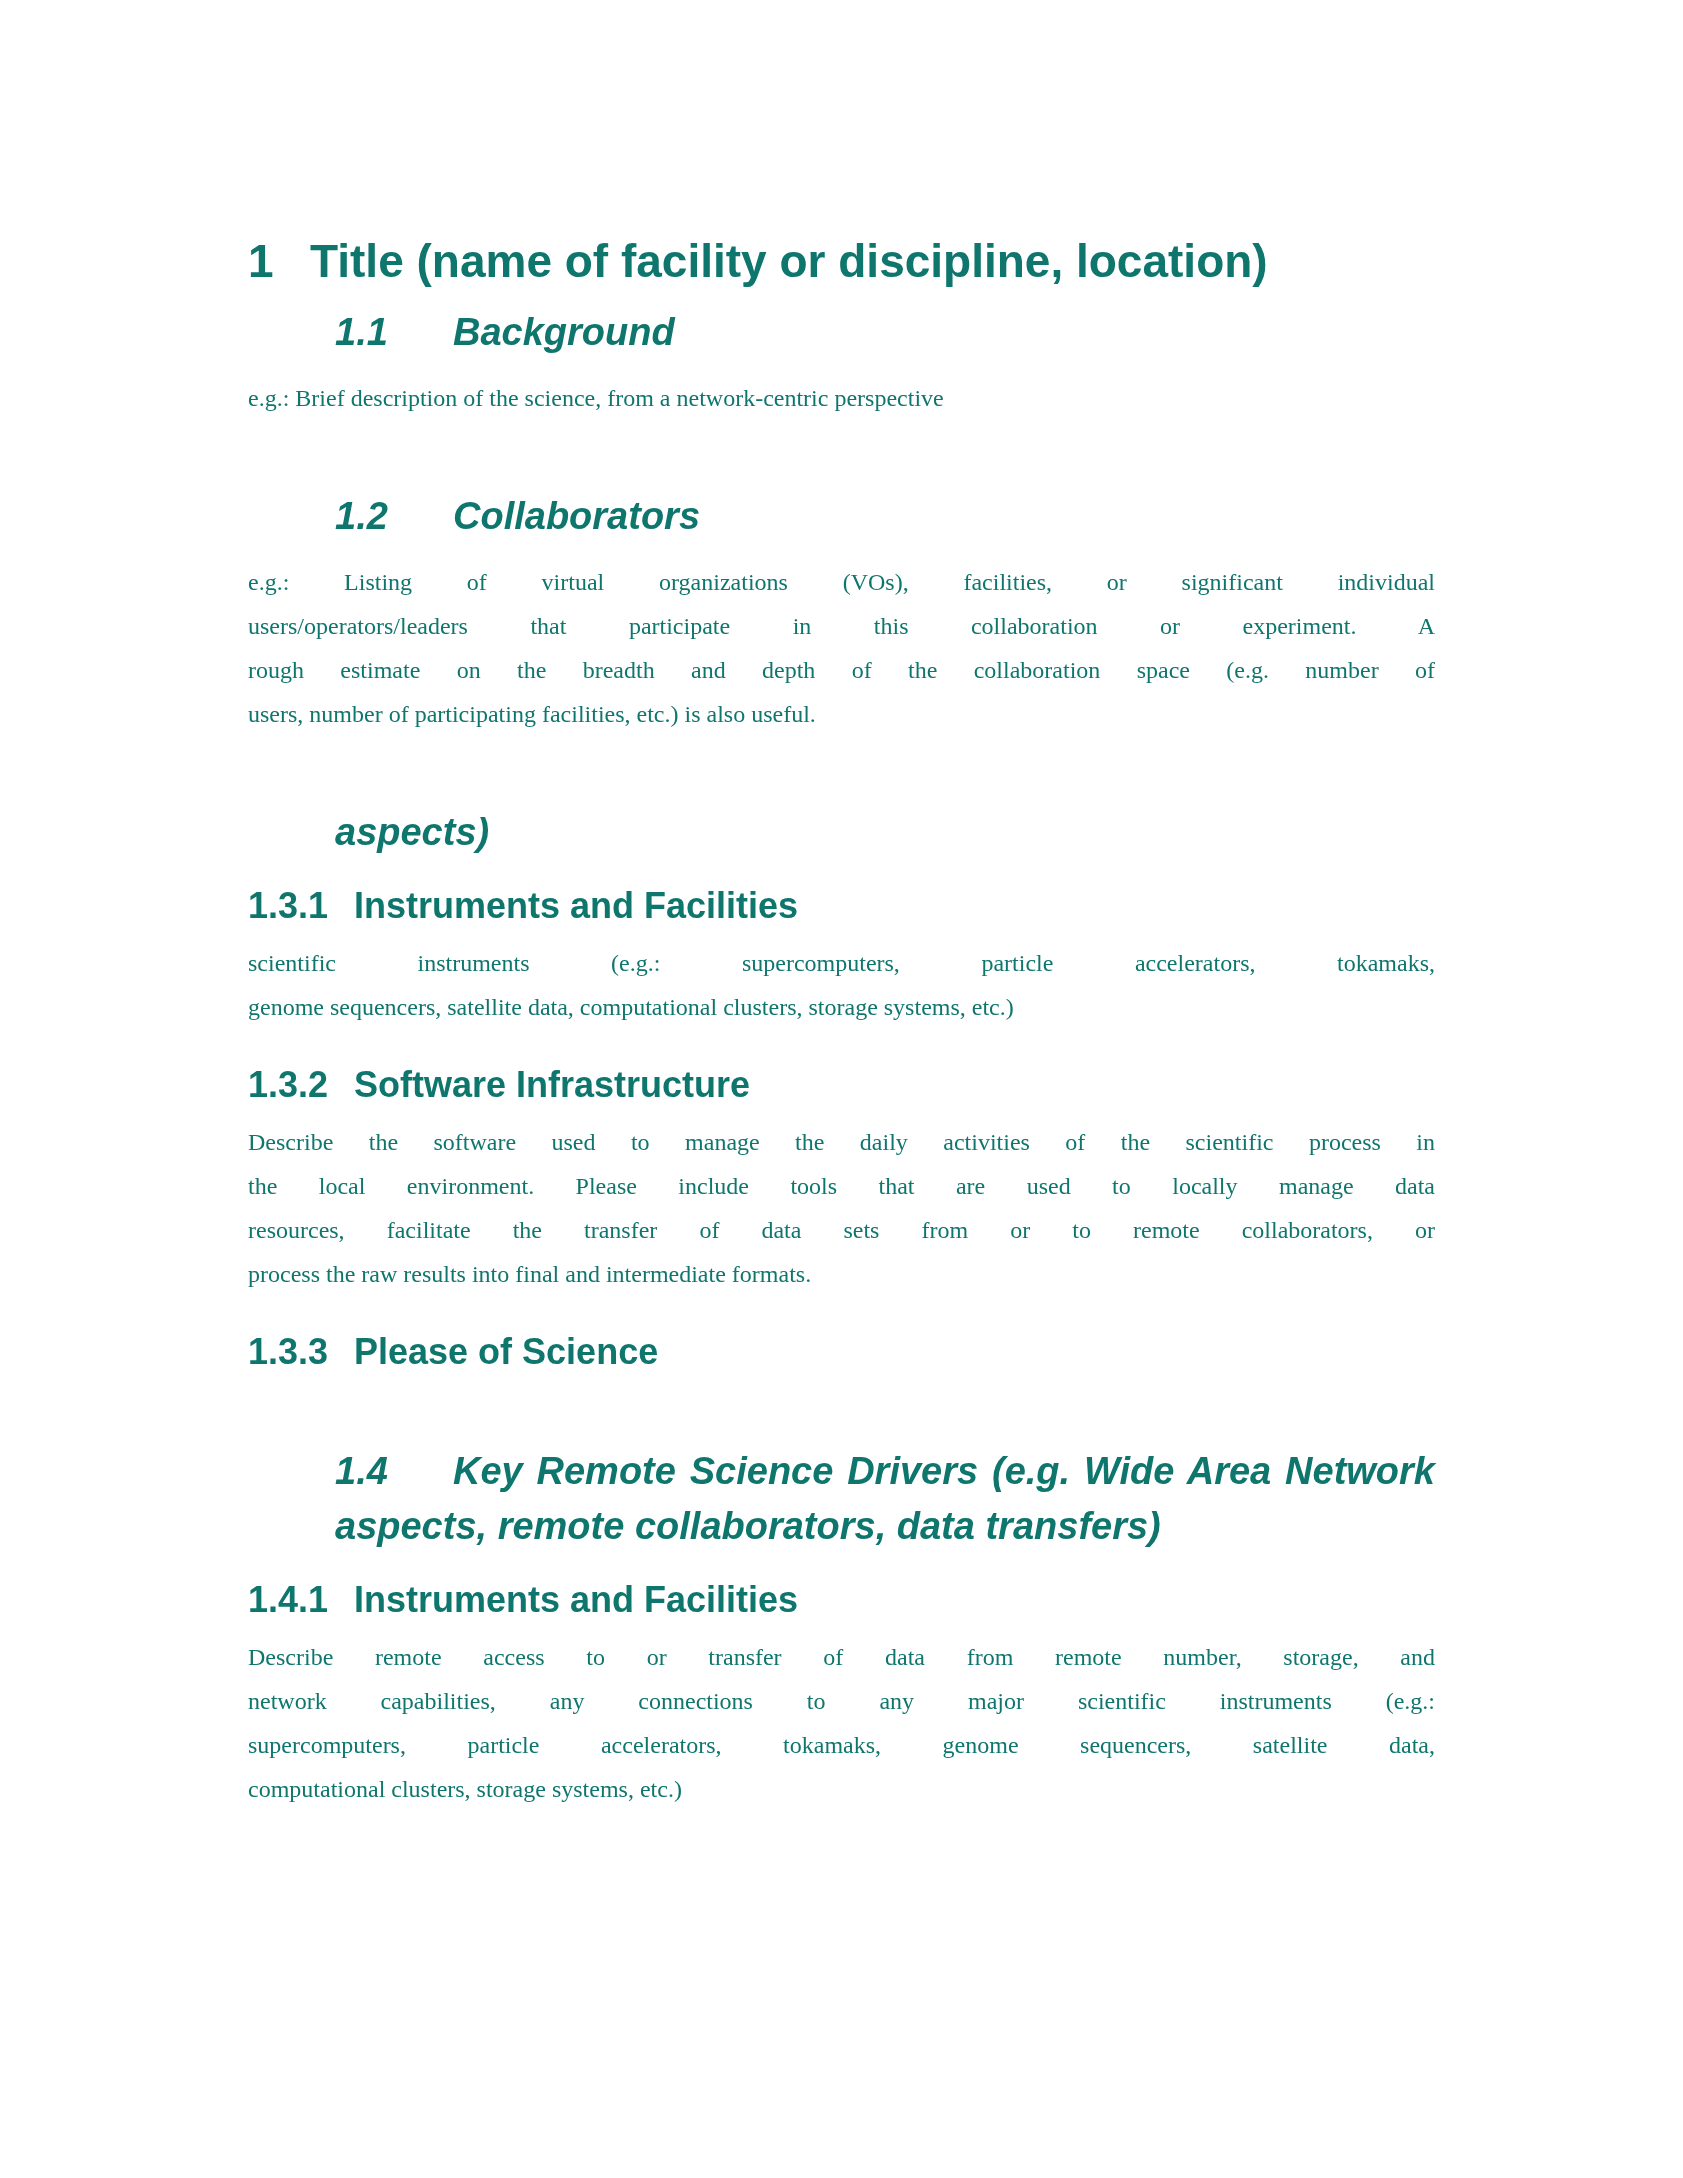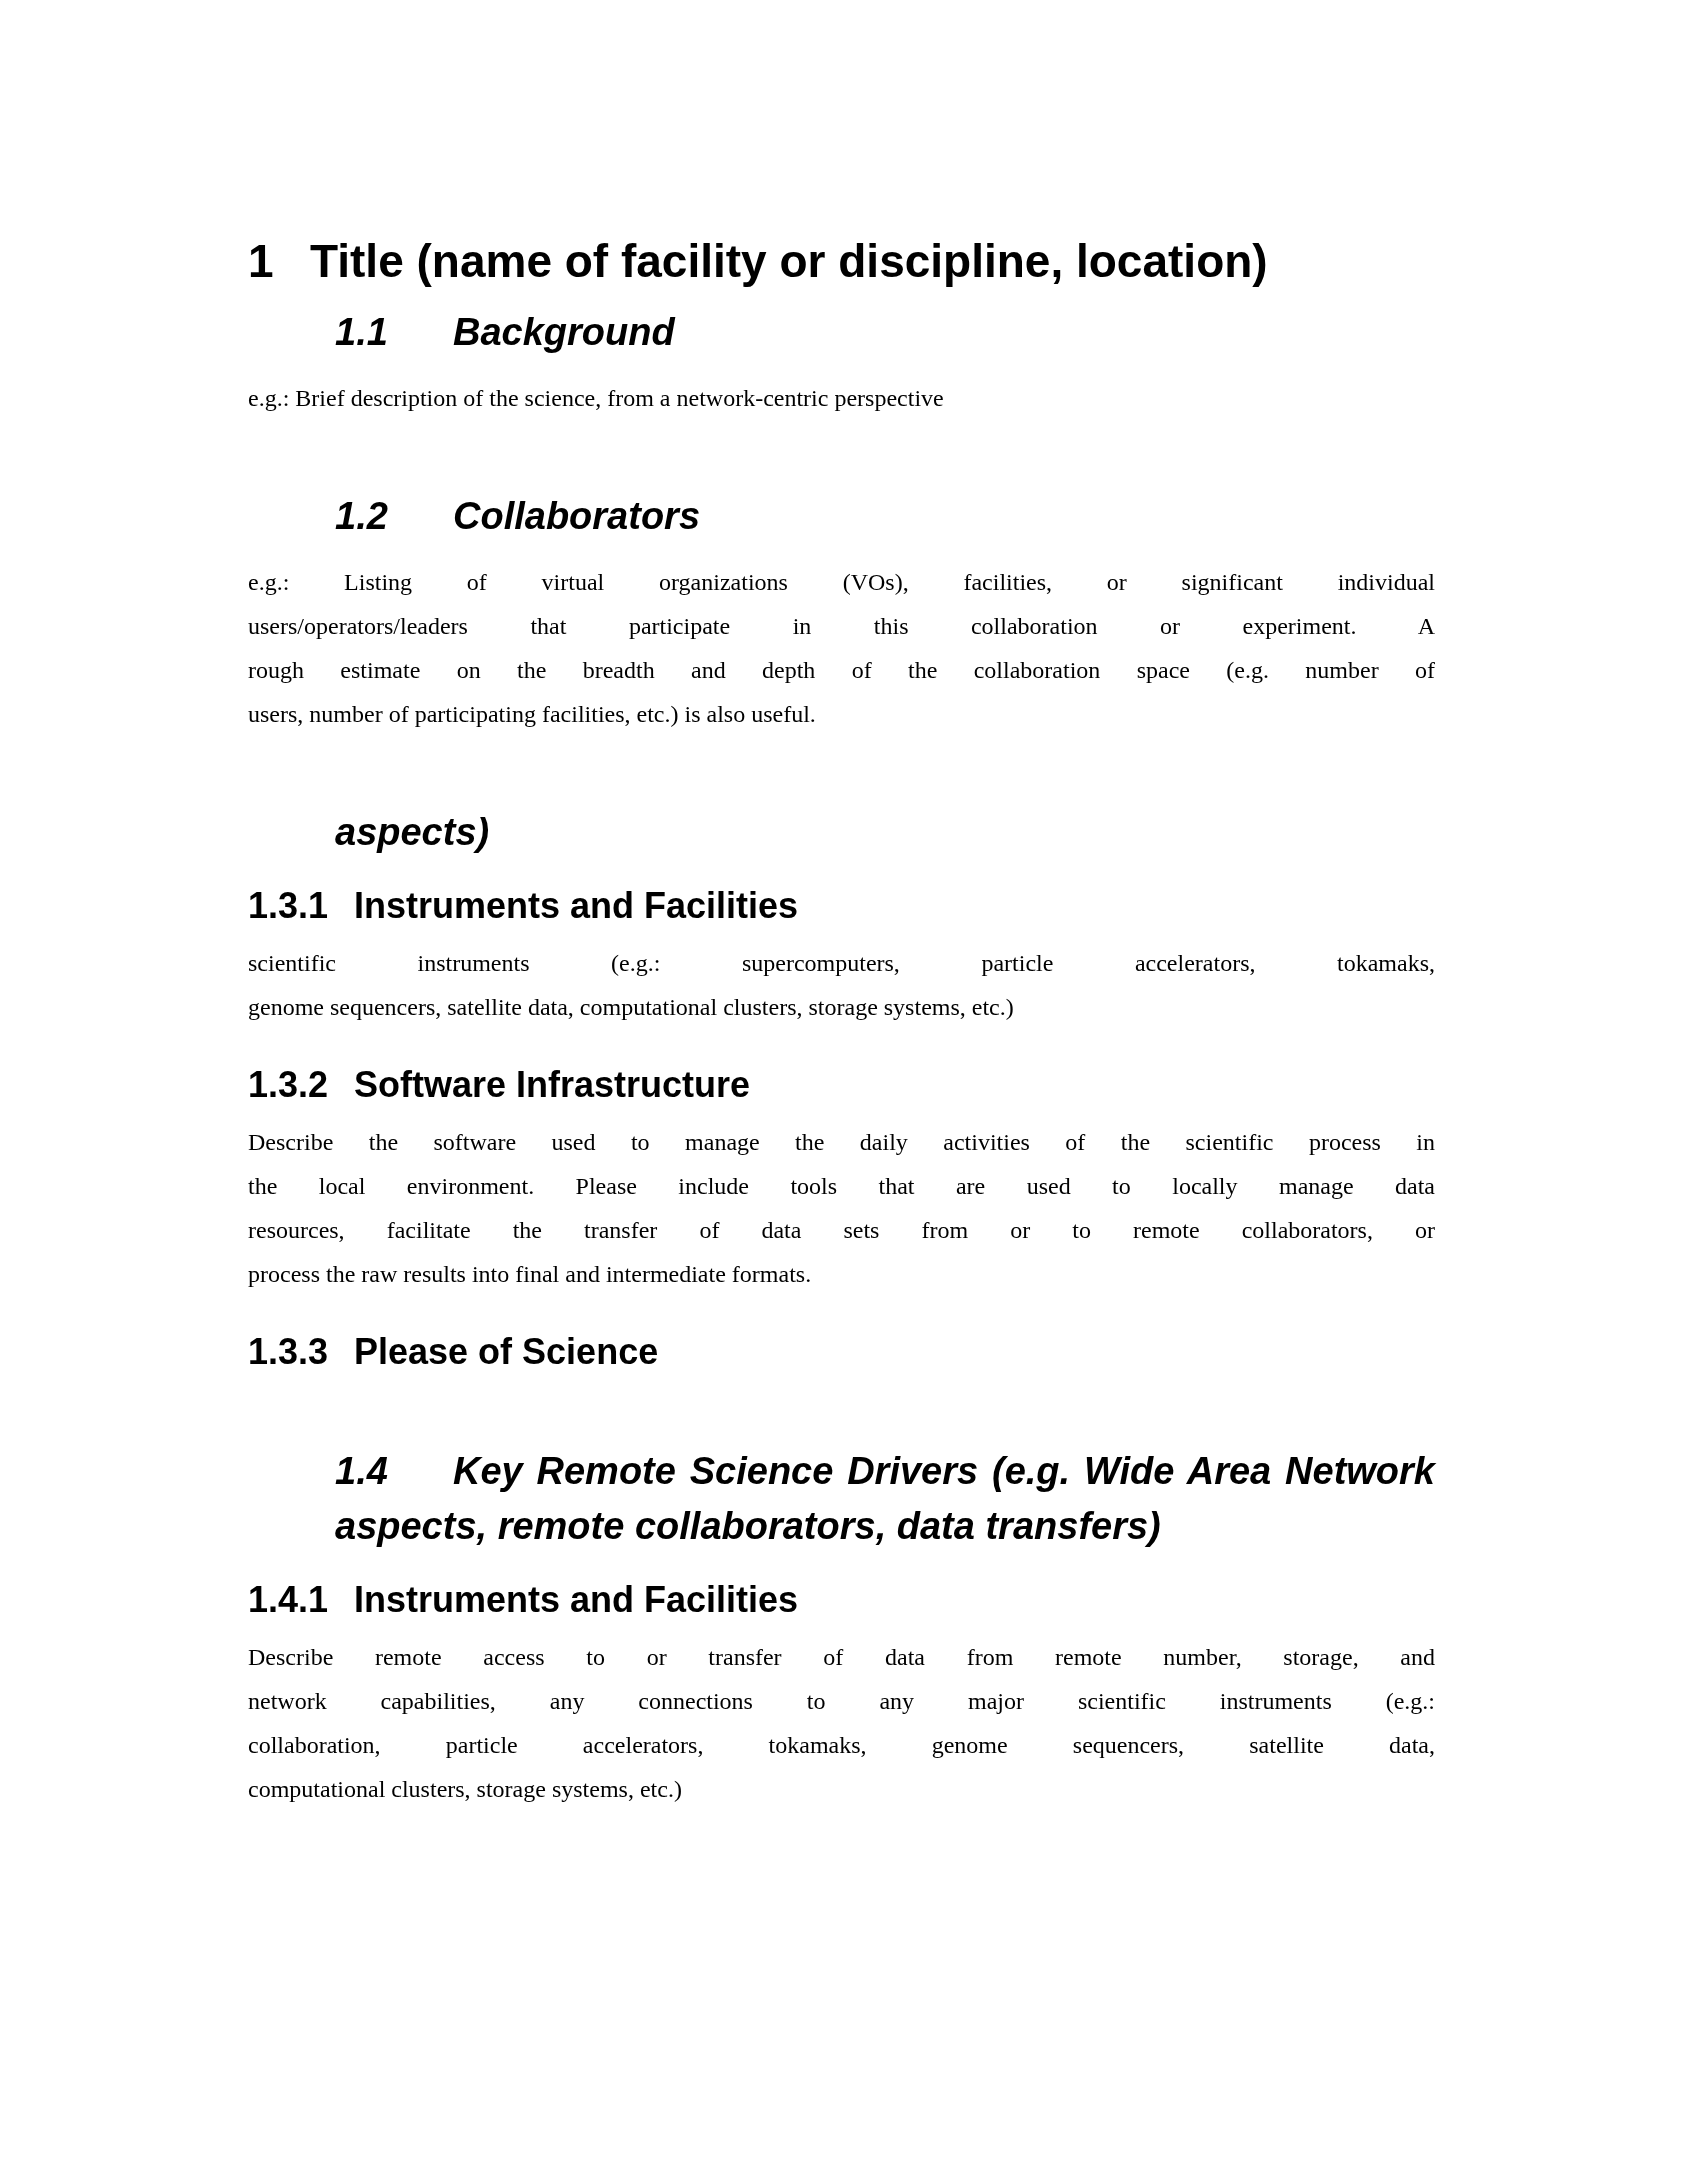--- a/index.html
+++ b/index.html
@@ -1,21 +1,21 @@
 <!DOCTYPE html>
 <html><head>
 <meta charset="utf-8">
 <style>
   html,body{margin:0;padding:0;}
   .page{
     position:relative;
     width:1683px;
     height:2178px;
     background:#ffffff;
-    color:#000000;
+    color:#0f766e;
     overflow:hidden;
   }
   .content{
     padding:234px 248px 0 248px;
   }
   
   .h1{
     font-family:"Liberation Sans",sans-serif;
     font-weight:bold;
     font-size:46px;
@@ -124,19 +124,19 @@
         <div class="tline last">aspects, remote collaborators, data transfers)</div>
       </div>
 
     <div class="h3">
         <div class="tline last"><span class="hnum">1.4.1</span><span>Instruments and Facilities</span></div>
       </div>
 
     <div class="para">
         <div class="tline">Describe remote access to or transfer of data from remote number, storage, and</div>
         <div class="tline">network capabilities, any connections to any major scientific instruments (e.g.:</div>
-        <div class="tline">collaboration, particle accelerators, tokamaks, genome sequencers, satellite data,</div>
+        <div class="tline">supercomputers, particle accelerators, tokamaks, genome sequencers, satellite data,</div>
         <div class="tline last">computational clusters, storage systems, etc.)</div>
       </div>
 
   </div>
 </div>
 
 
 </body></html>

